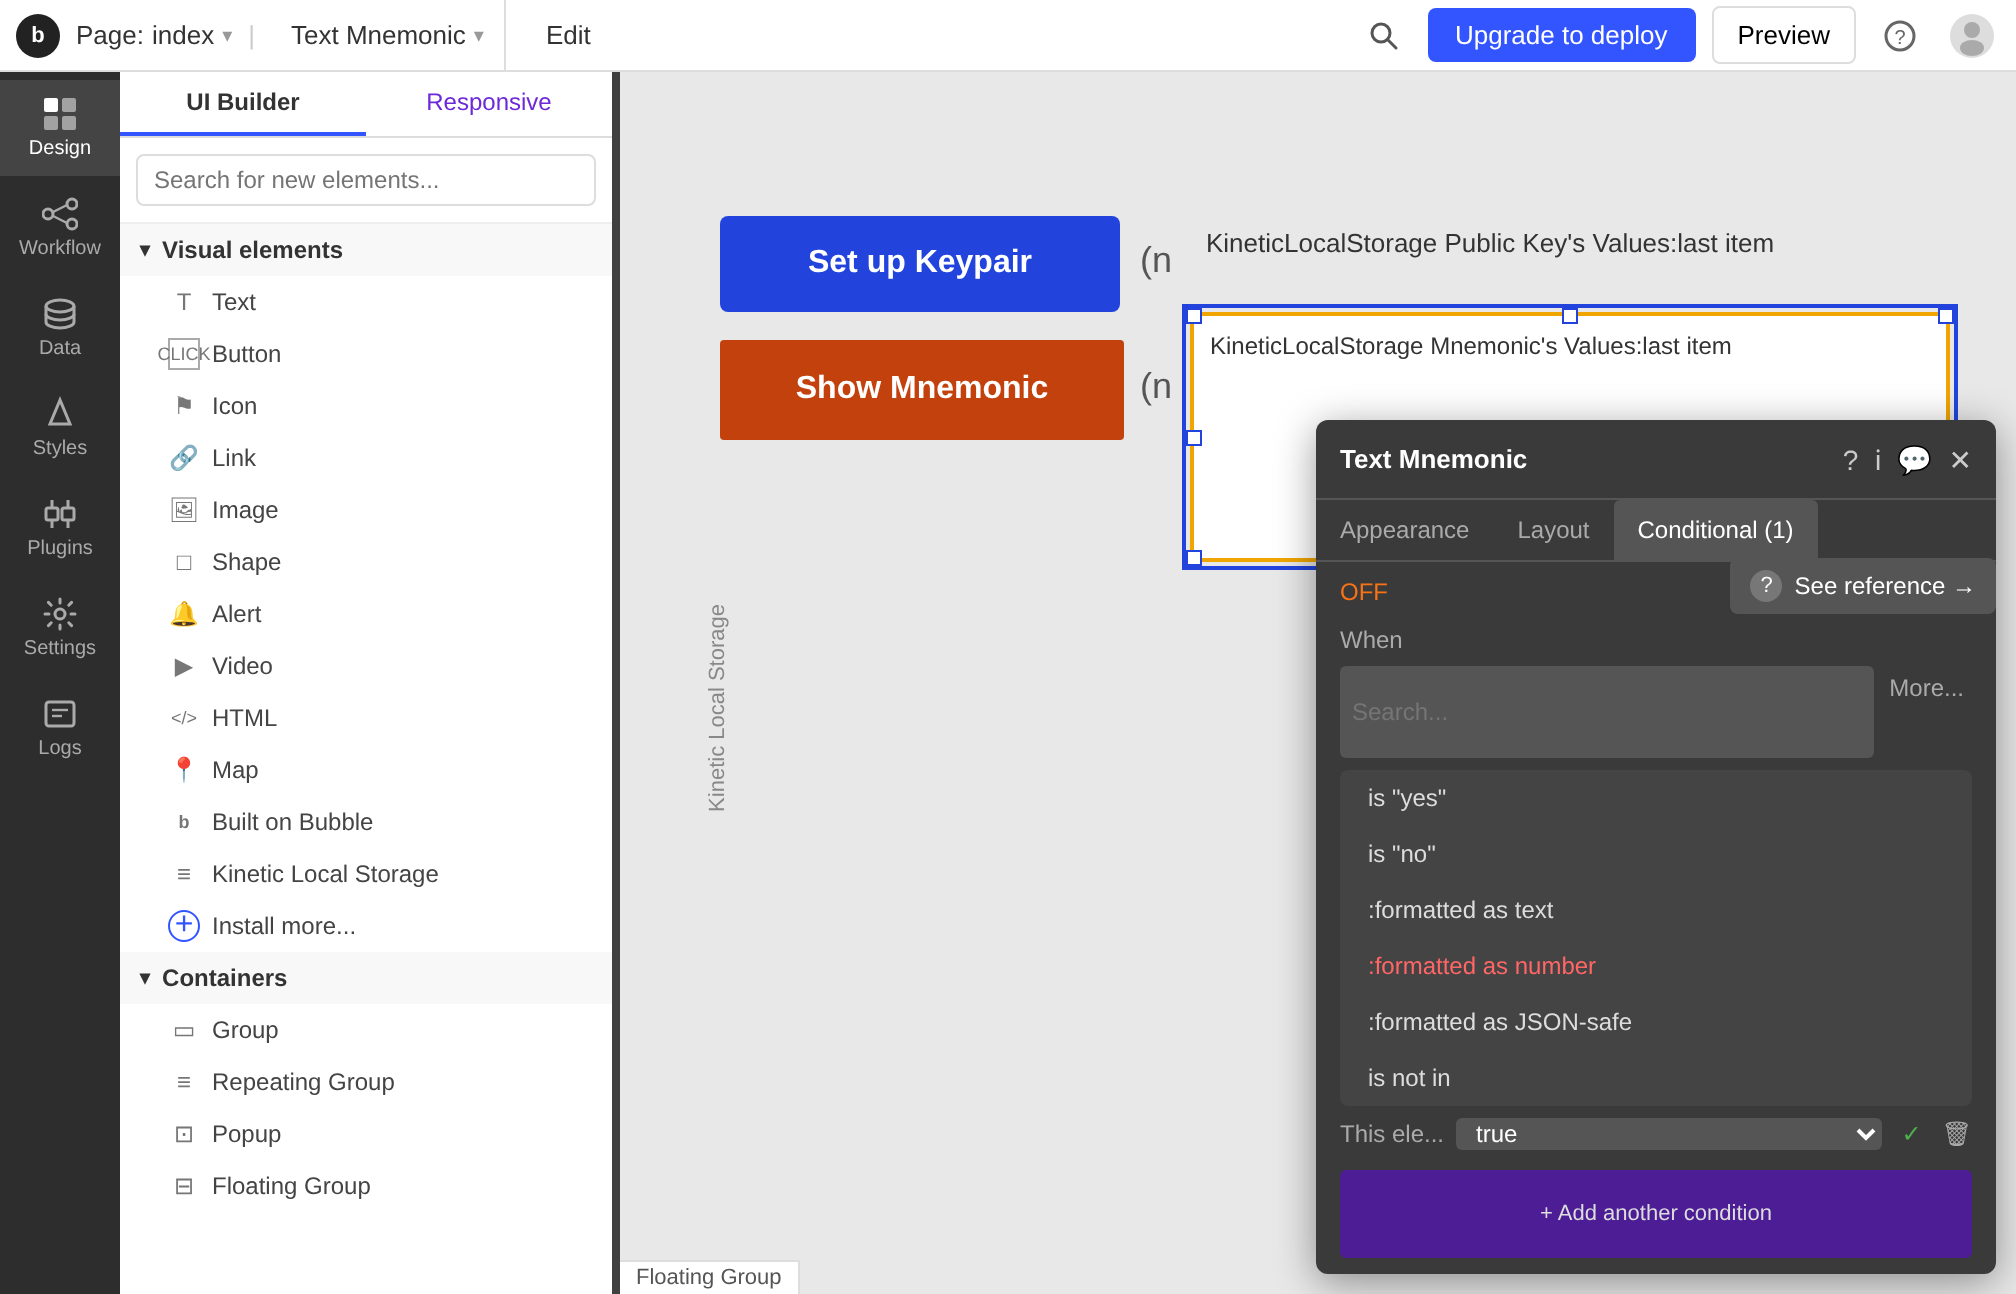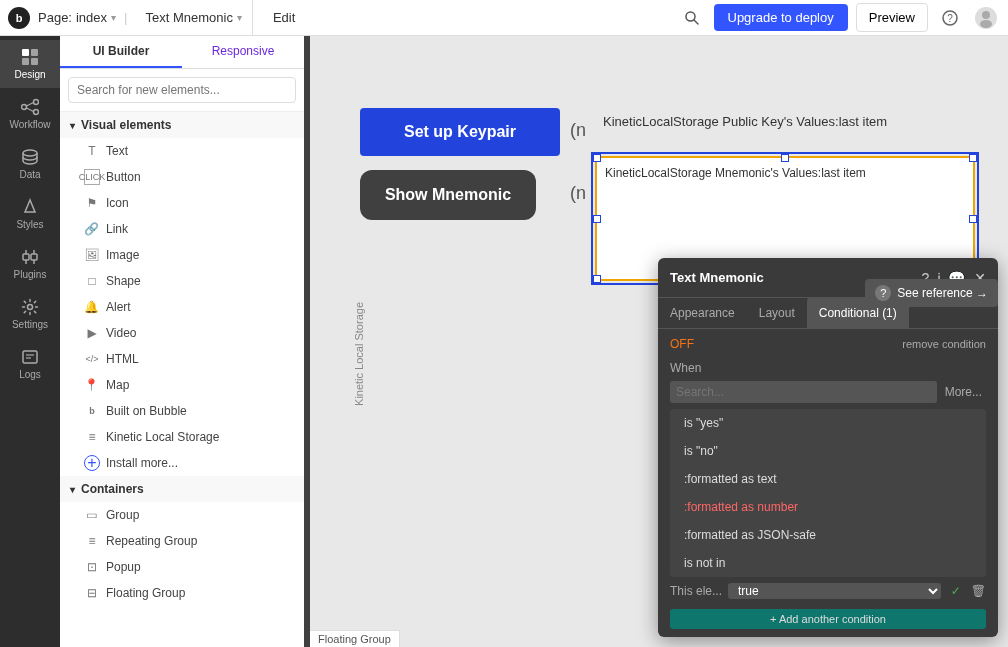--- a/index.html
+++ b/index.html
@@ -32,21 +32,21 @@
     .sidebar-icon-item {
       display: flex; flex-direction: column; align-items: center; width: 100%;
       padding: 8px 4px; cursor: pointer; color: #aaa; font-size: 10px; gap: 3px;
     }
     .sidebar-icon-item.active { color: #fff; background: #444; }
     .sidebar-icon-item svg { width: 18px; height: 18px; }
     .sidebar-icon-label { font-size: 10px; }
 
     
     .elements-panel {
-      width: 250px; background: #fff; border-right: 6px solid #404040;
+      width: 250px; background: #fff; border-right: 4px solid #404040;
       display: flex; flex-direction: column;
     }
     .panel-tabs { display: flex; border-bottom: 1px solid #ddd; }
     .panel-tab { flex: 1; padding: 8px; text-align: center; font-size: 12px; cursor: pointer; color: #6d28d9; }
     .panel-tab.active { color: #333; font-weight: 600; border-bottom: 2px solid #3355ff; }
     .search-box { padding: 8px; border-bottom: 1px solid #eee; }
     .search-input { width: 100%; padding: 5px 8px; border: 1px solid #ddd; border-radius: 4px; font-size: 12px; color: #999; }
     .elements-list { overflow-y: auto; flex: 1; }
     .section-header {
       display: flex; align-items: center; padding: 6px 10px; font-size: 12px; font-weight: 600;
@@ -62,22 +62,22 @@
     
     .canvas { flex: 1; background: #e8e8e8; position: relative; overflow: hidden; }
 
     
     .canvas-btn-setup {
       position: absolute; top: 72px; left: 50px; width: 200px; height: 48px;
       background: #2244dd; color: #fff; border: none; border-radius: 4px;
       font-size: 16px; font-weight: 600; cursor: pointer;
     }
     .canvas-btn-mnemonic {
-      position: absolute; top: 134px; left: 50px; width: 176px; height: 50px;
-      background: #404040; color: #fff; border: none; border-radius: 12px;
+      position: absolute; top: 134px; left: 50px; width: 202px; height: 50px;
+      background: #c2410c; color: #fff; border: none; border-radius: 2px;
       font-size: 16px; font-weight: 600; cursor: pointer;
     }
 
     
     .canvas-textbox {
       position: absolute; top: 120px; left: 285px; width: 380px; height: 120px;
       border: 2px solid #2244dd; background: #fff; display: flex; align-items: flex-start;
       padding: 8px; font-size: 12px; color: #333;
     }
     .resize-handle {
@@ -119,21 +119,21 @@
       position: absolute; bottom: 160px; right: 50px;
       background: #555; color: #fff; font-size: 12px; padding: 6px 10px;
       border-radius: 4px; display: flex; align-items: center; gap: 6px;
       white-space: nowrap;
     }
     .ref-question { background: #777; border-radius: 50%; width: 16px; height: 16px; display: flex; align-items: center; justify-content: center; font-size: 11px; flex-shrink: 0; }
 
     .select-elem-row { display: flex; align-items: center; gap: 6px; margin-bottom: 6px; font-size: 12px; }
     .select-label { color: #aaa; }
     .select-box { background: #555; border: none; color: #ffffff; padding: 0 6px; border-radius: 3px; font-size: 12px; flex: 1; }
-    .add-condition-btn { font-size: 11px; color: #aaa; padding: 4px 8px; background: #0f766e; border: none; border-radius: 3px; cursor: pointer; color: #ddd; margin-top: 4px; width: 100%; }
+    .add-condition-btn { font-size: 11px; color: #aaa; padding: 16px 8px; background: #4c1d95; border: none; border-radius: 3px; cursor: pointer; color: #ddd; margin-top: 4px; width: 100%; }
 
     
     .floating-group-label {
       position: absolute; bottom: 0; left: 0; background: #fff; padding: 2px 8px;
       font-size: 11px; color: #555; border-top: 1px solid #ddd; border-right: 1px solid #ddd;
     }
 
     
     .handle-tl { top: -4px; left: -4px; }
     .handle-tm { top: -4px; left: calc(50% - 4px); }
@@ -387,21 +387,21 @@
       </div>
       <div class="float-body">
         <div class="float-row">
           <span class="float-label">OFF</span>
           <span class="btn-remove">remove condition</span>
         </div>
         <div class="when-row">
           <span class="when-label">When</span>
         </div>
         <div class="search-row">
-          <input type="text" style="flex: 1 1 0%; background: rgb(85, 85, 85); border: none; color: rgb(255, 255, 255); padding: 4px 6px; border-radius: 3px; font-size: 12px;" placeholder="Search...">
+          <input type="text" style="flex: 1 1 0%; background: rgb(85, 85, 85); border: none; color: rgb(255, 255, 255); padding: 16px 6px; border-radius: 3px; font-size: 12px;" placeholder="Search...">
           <span class="more-btn">More...</span>
         </div>
 
         
         <div style="background:#444;border-radius:4px;margin-bottom:6px;">
           <div style="padding:7px 14px;font-size:12px;color:#ddd;cursor:pointer;">is "yes"</div>
           <div style="padding:7px 14px;font-size:12px;color:#ddd;cursor:pointer;">is "no"</div>
           <div style="padding:7px 14px;font-size:12px;color:#ddd;cursor:pointer;">:formatted as text</div>
           <div style="padding:7px 14px;font-size:12px;color:#f66;cursor:pointer;">:formatted as number</div>
           <div style="padding:7px 14px;font-size:12px;color:#ddd;cursor:pointer;">:formatted as JSON-safe</div>

